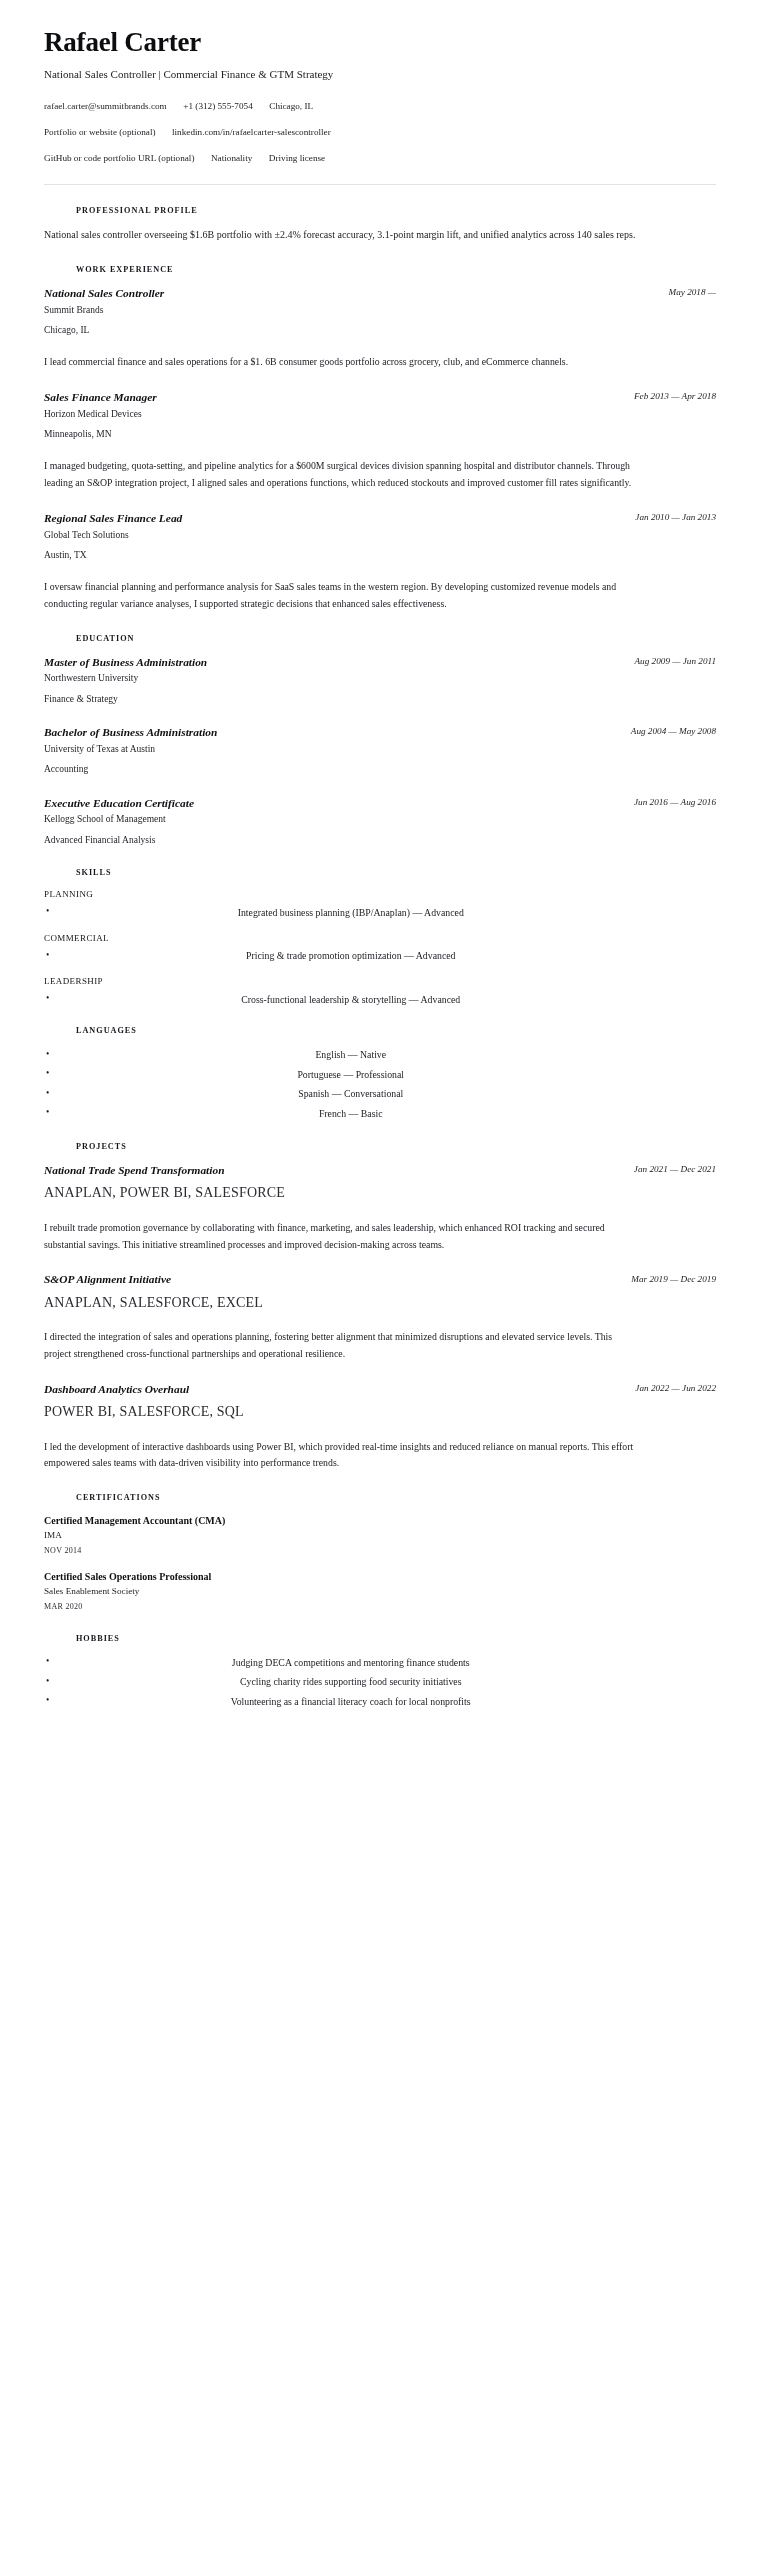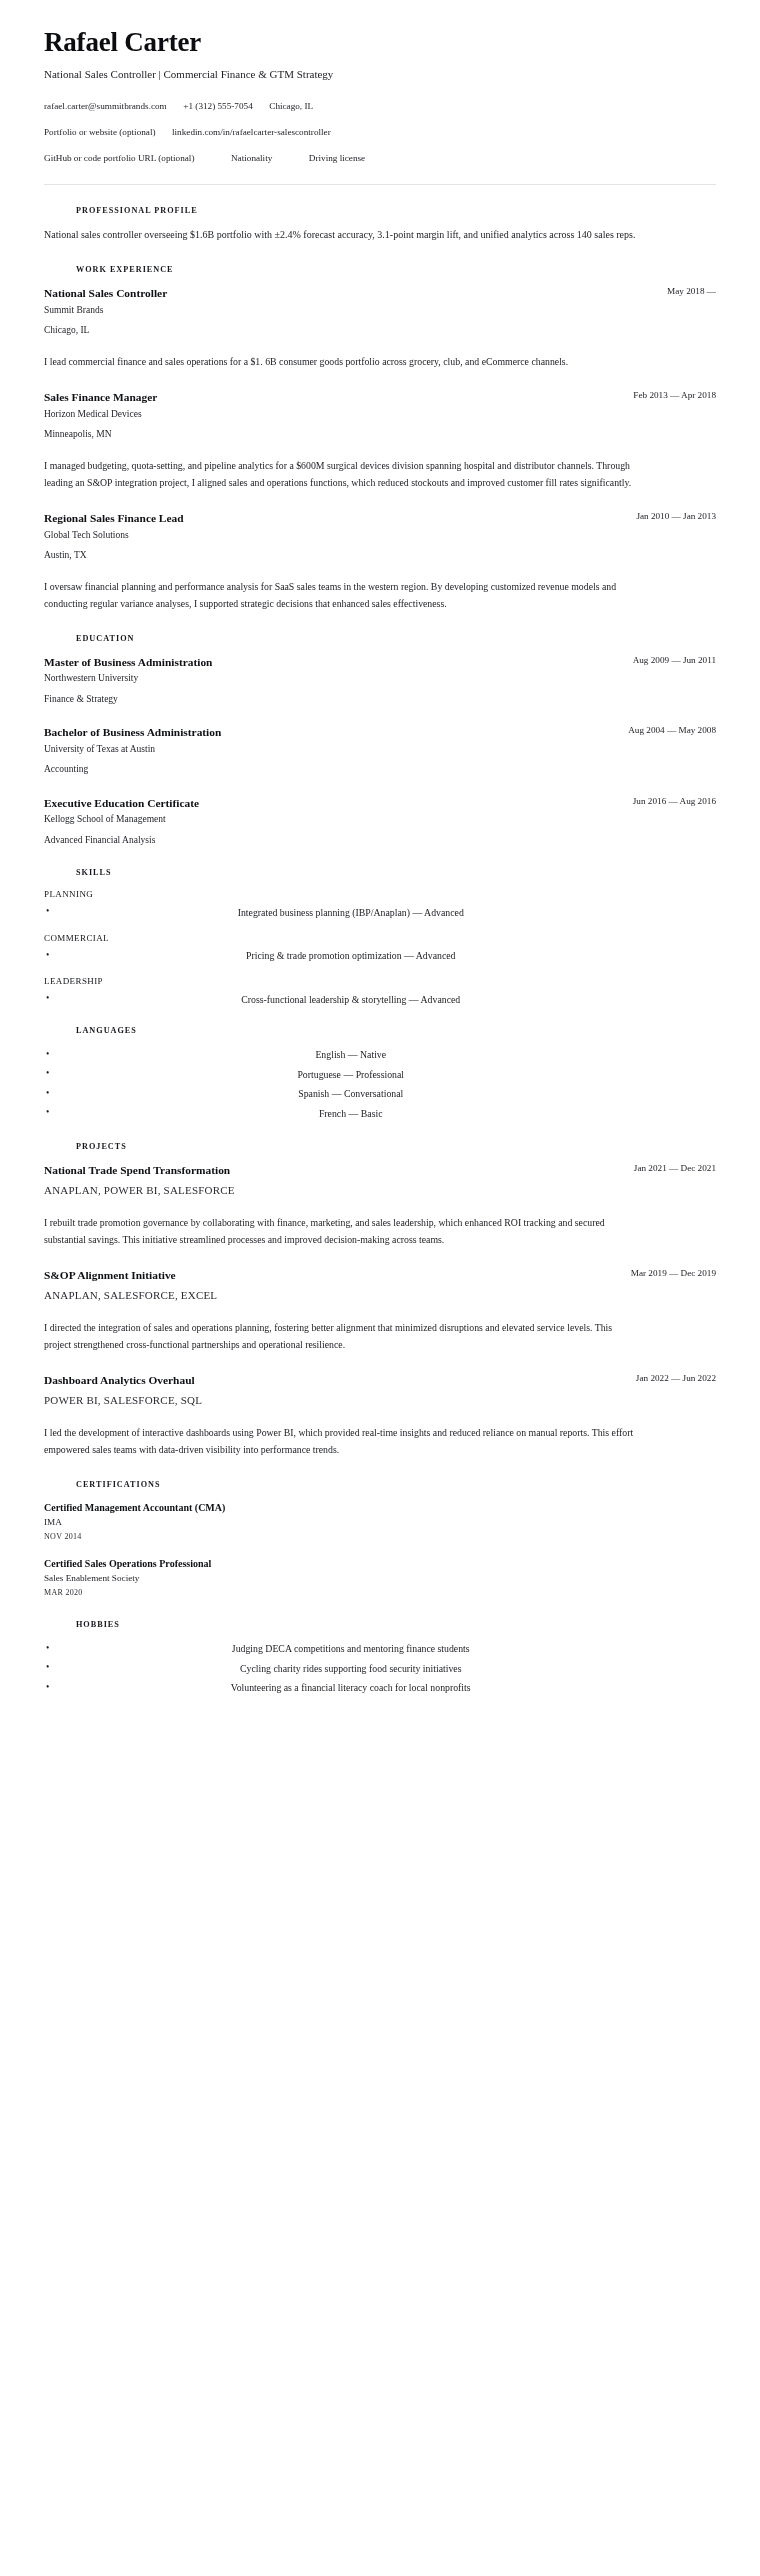--- a/index.html
+++ b/index.html
@@ -40,21 +40,21 @@
   }
   .contact-row {
     font-size: 9.2px;
     line-height: 1.5;
     color: #22242a;
     margin-bottom: 12px;
     display: flex;
     flex-wrap: wrap;
     align-items: baseline;
   }
-  .contact-row:last-of-type { margin-bottom: 0; gap: 20px; }
+  .contact-row:last-of-type { margin-bottom: 0; }
   .contact-item { margin-right: 16.5px; white-space: nowrap; }
   .contact-item:last-child { margin-right: 0; }
 
   .rule {
     border: 0;
     border-top: 1.3px solid #e2e3e5;
     margin: 19px 0 0 0;
     width: 672px;
   }
 
@@ -77,22 +77,23 @@
     max-width: 634px;
     color: #1a1c21;
   }
 
   
   .entry { margin-bottom: 19px; }
   .entry:last-child { margin-bottom: 0; }
   .entry-head {
     display: flex;
     justify-content: space-between;
-    align-items: flex-start;
+    align-items: center;
     width: 672px;
+    font-style: italic;
   }
   .entry-title {
     font-size: 11.4px;
     font-weight: bold;
     line-height: 1.25;
     color: #0e1014;
     margin: 0;
     padding-right: 15px;
   }
   .entry-date {
@@ -109,21 +110,21 @@
     color: #1d1f25;
     margin: 2.5px 0 0 0;
   }
   .entry-meta {
     font-size: 9.5px;
     line-height: 1.5;
     color: #1d1f25;
     margin: 6.3px 0 0 0;
   }
   .entry-tags {
-    font-size: 11px;
+    font-size: 14px;
     letter-spacing: 0.2px;
     line-height: 1.5;
     color: #2a2c32;
     margin: 5px 0 0 0;
     text-transform: uppercase;
   }
   .entry-desc {
     font-size: 9.8px;
     line-height: 1.72;
     color: #1a1c21;

